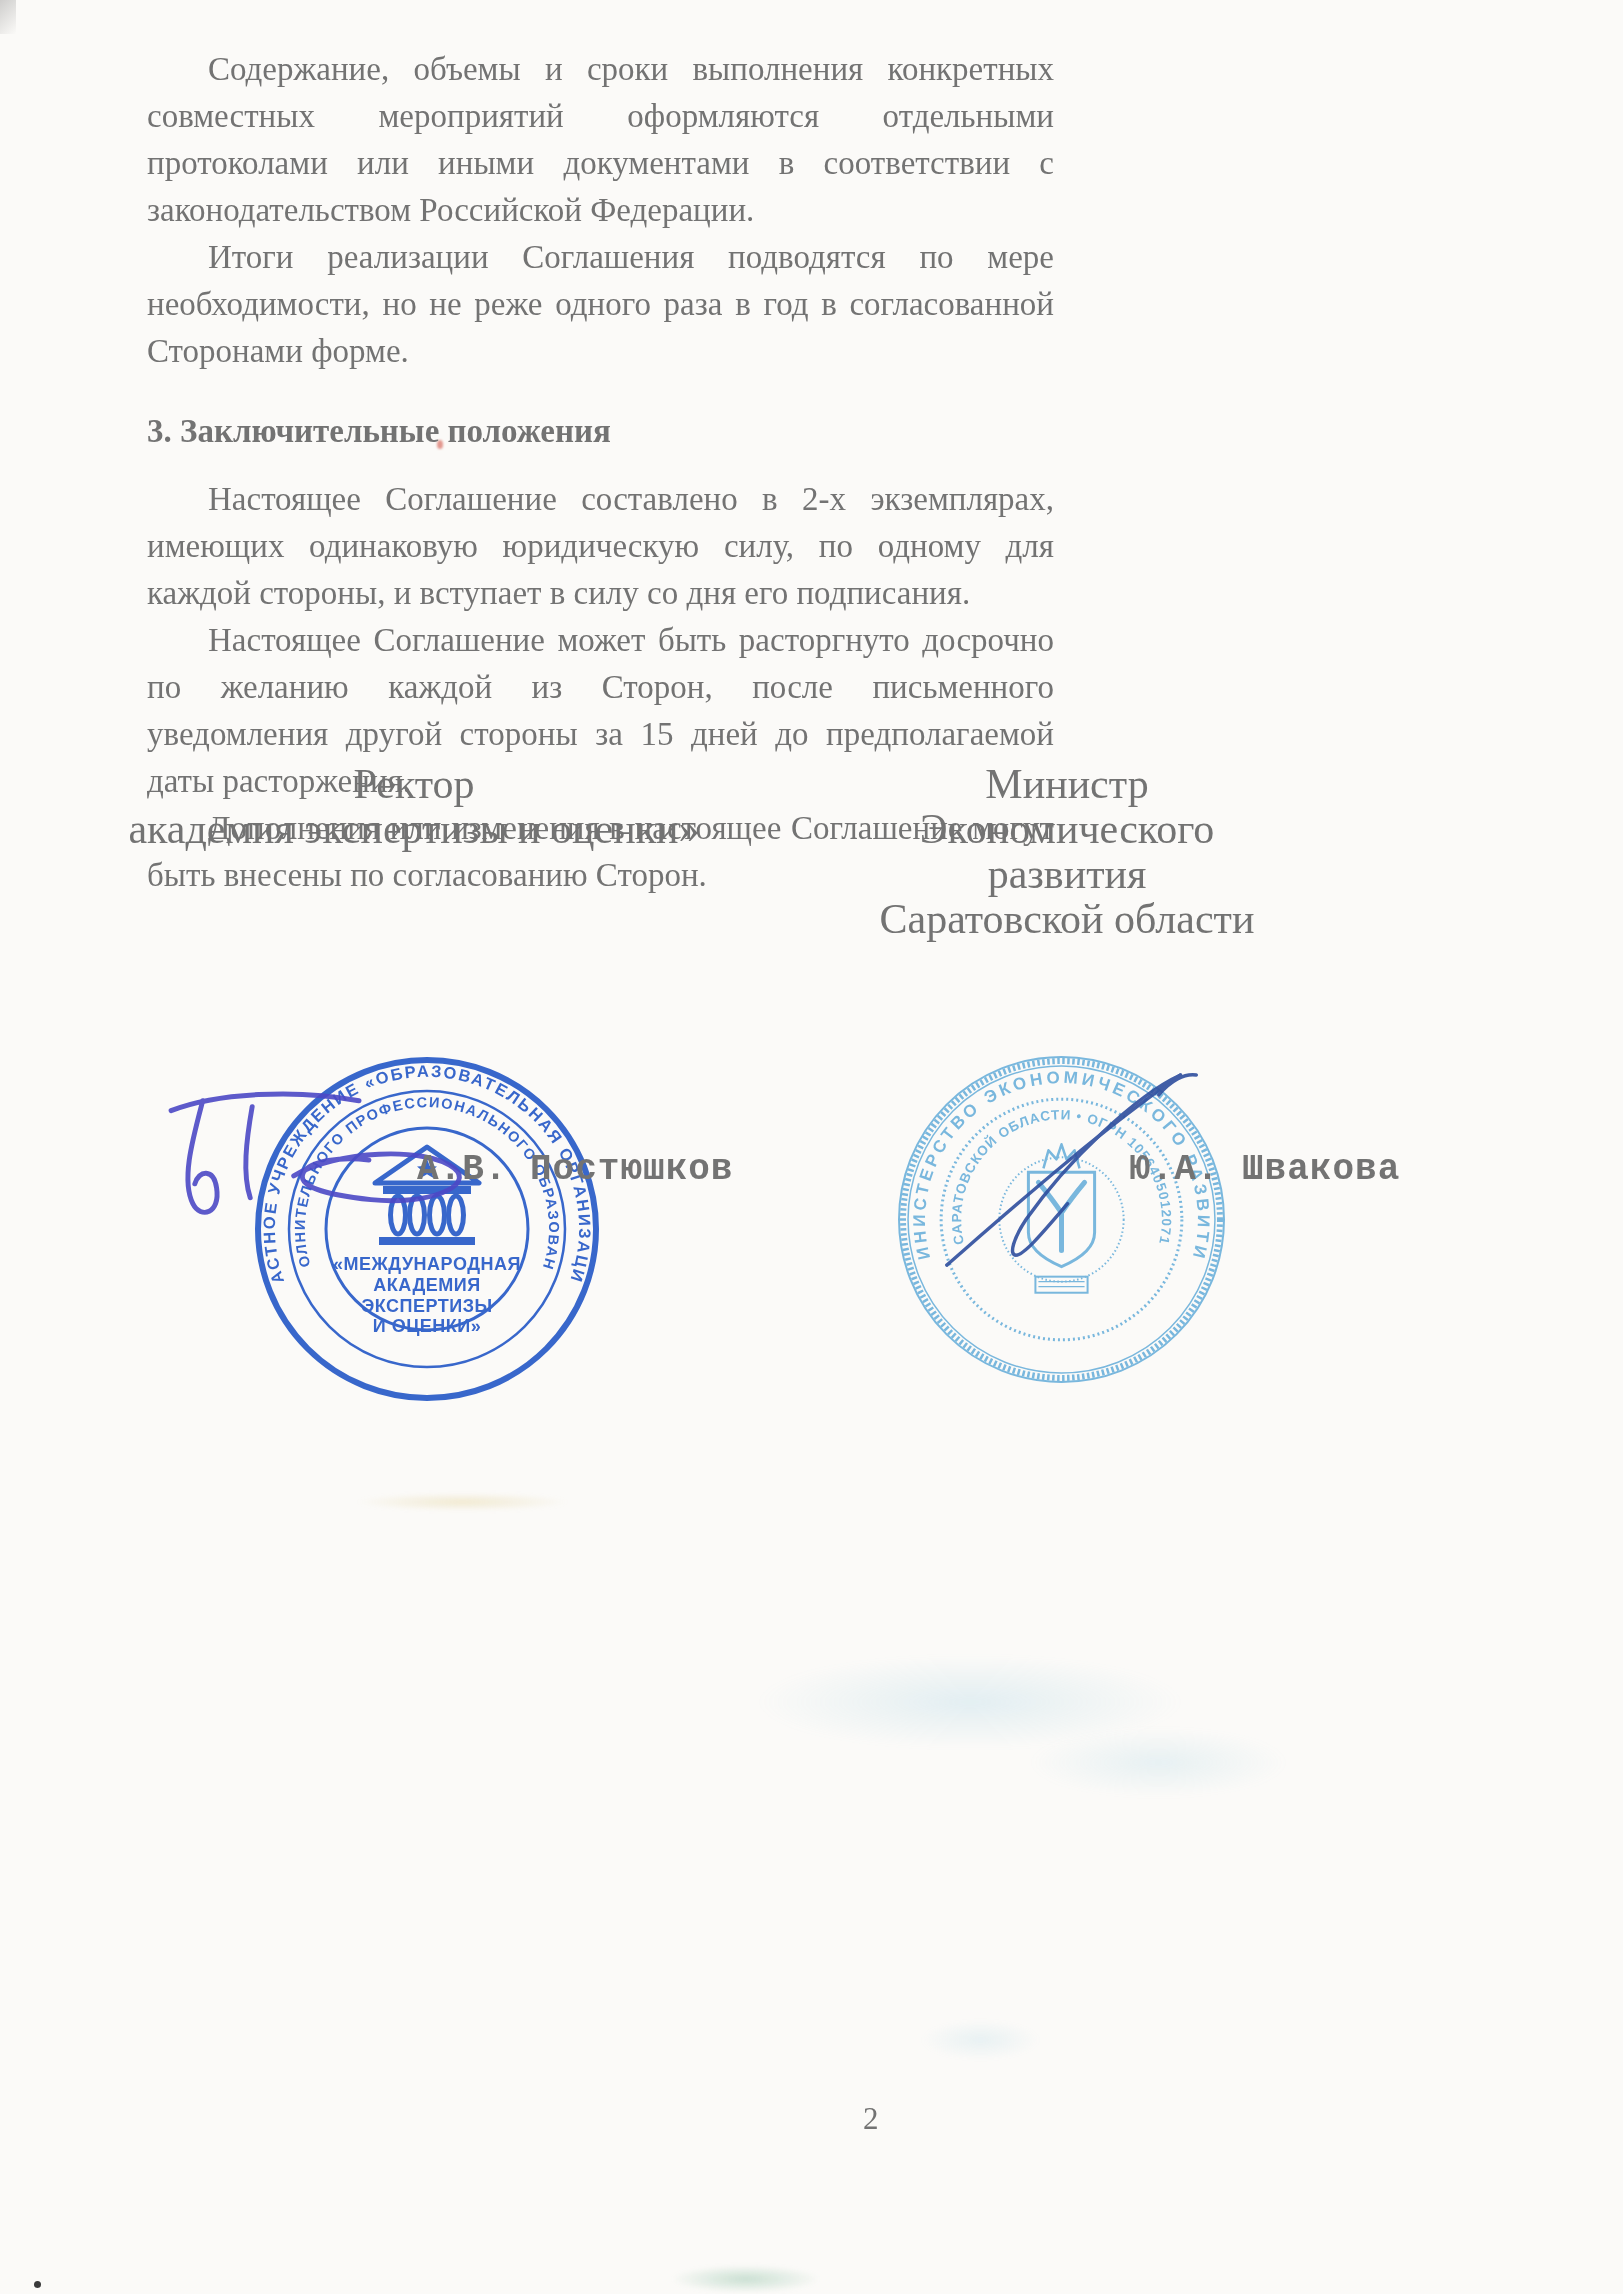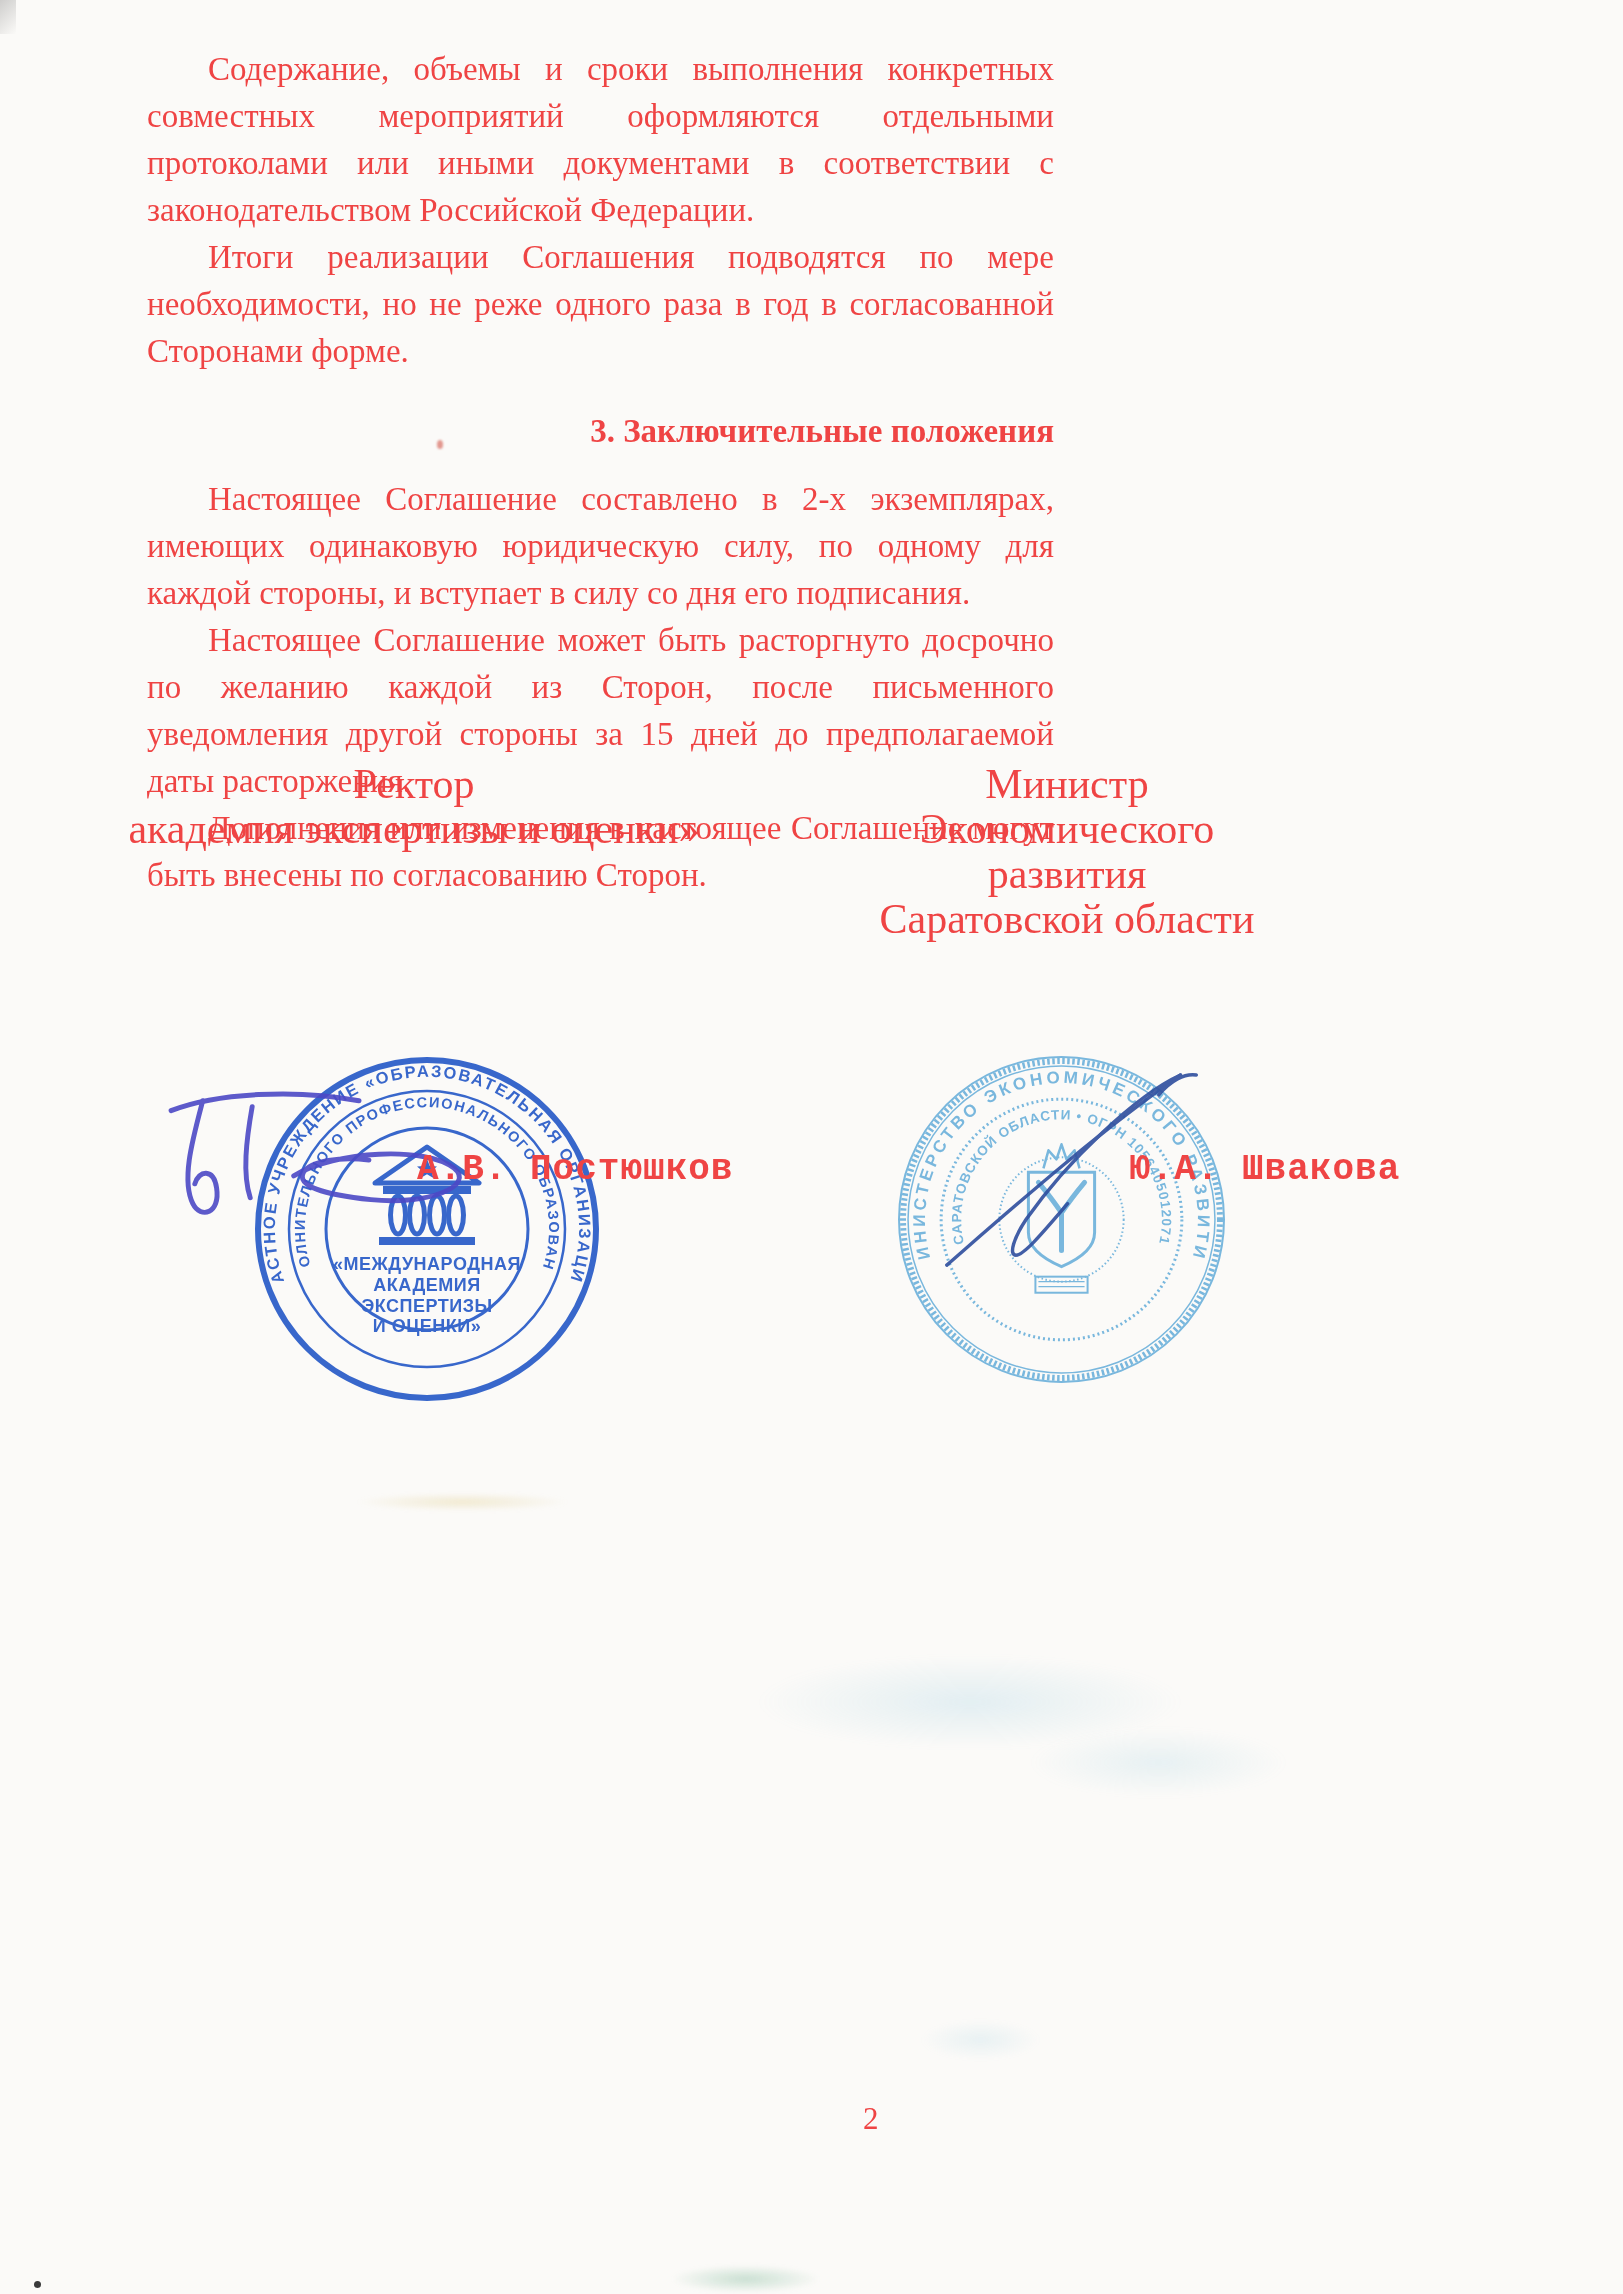--- a/index.html
+++ b/index.html
@@ -1,26 +1,26 @@
 <!DOCTYPE html>
 <html><head>
 <meta charset="utf-8">
 <style>
   html,body{margin:0;padding:0;background:#e8e8e6;}
   .page{
     position:relative;width:1624px;height:2295px;background:#fbfaf8;
-    font-family:"Liberation Serif",serif;color:#ef4444;overflow:hidden;
+    font-family:"Liberation Serif",serif;color:#737373;overflow:hidden;
     box-shadow:0 0 6px rgba(0,0,0,.15);
   }
   .textcol{
     position:absolute;left:147px;top:46px;width:907px;
     font-size:33px;line-height:47px;text-align:justify;z-index:1;
   }
   .textcol p{margin:0;text-indent:61px;}
-  .textcol p.heading{font-weight:bold;text-align:right;text-indent:0;margin:33px 0 21px;}
+  .textcol p.heading{font-weight:bold;text-align:left;text-indent:0;margin:33px 0 21px;}
   .sig-title{position:absolute;text-align:center;font-size:42px;line-height:45px;z-index:1;}
   .sig-title.left{left:127px;top:762px;width:574px;}
   .sig-title.right{left:869px;top:762px;width:396px;}
   .sig-name{position:absolute;font-weight:bold;font-size:36px;z-index:6;letter-spacing:1px;font-family:Liberation Mono, monospace;}
   .sig-name.left{left:417px;top:1149px;}
   .sig-name.right{left:1129px;top:1149px;}
   .stamp{position:absolute;z-index:3;}
   .stamp.left{left:253px;top:1055px;}
   .stamp.right{left:894px;top:1052px;}
   .ink{position:absolute;z-index:5;}

